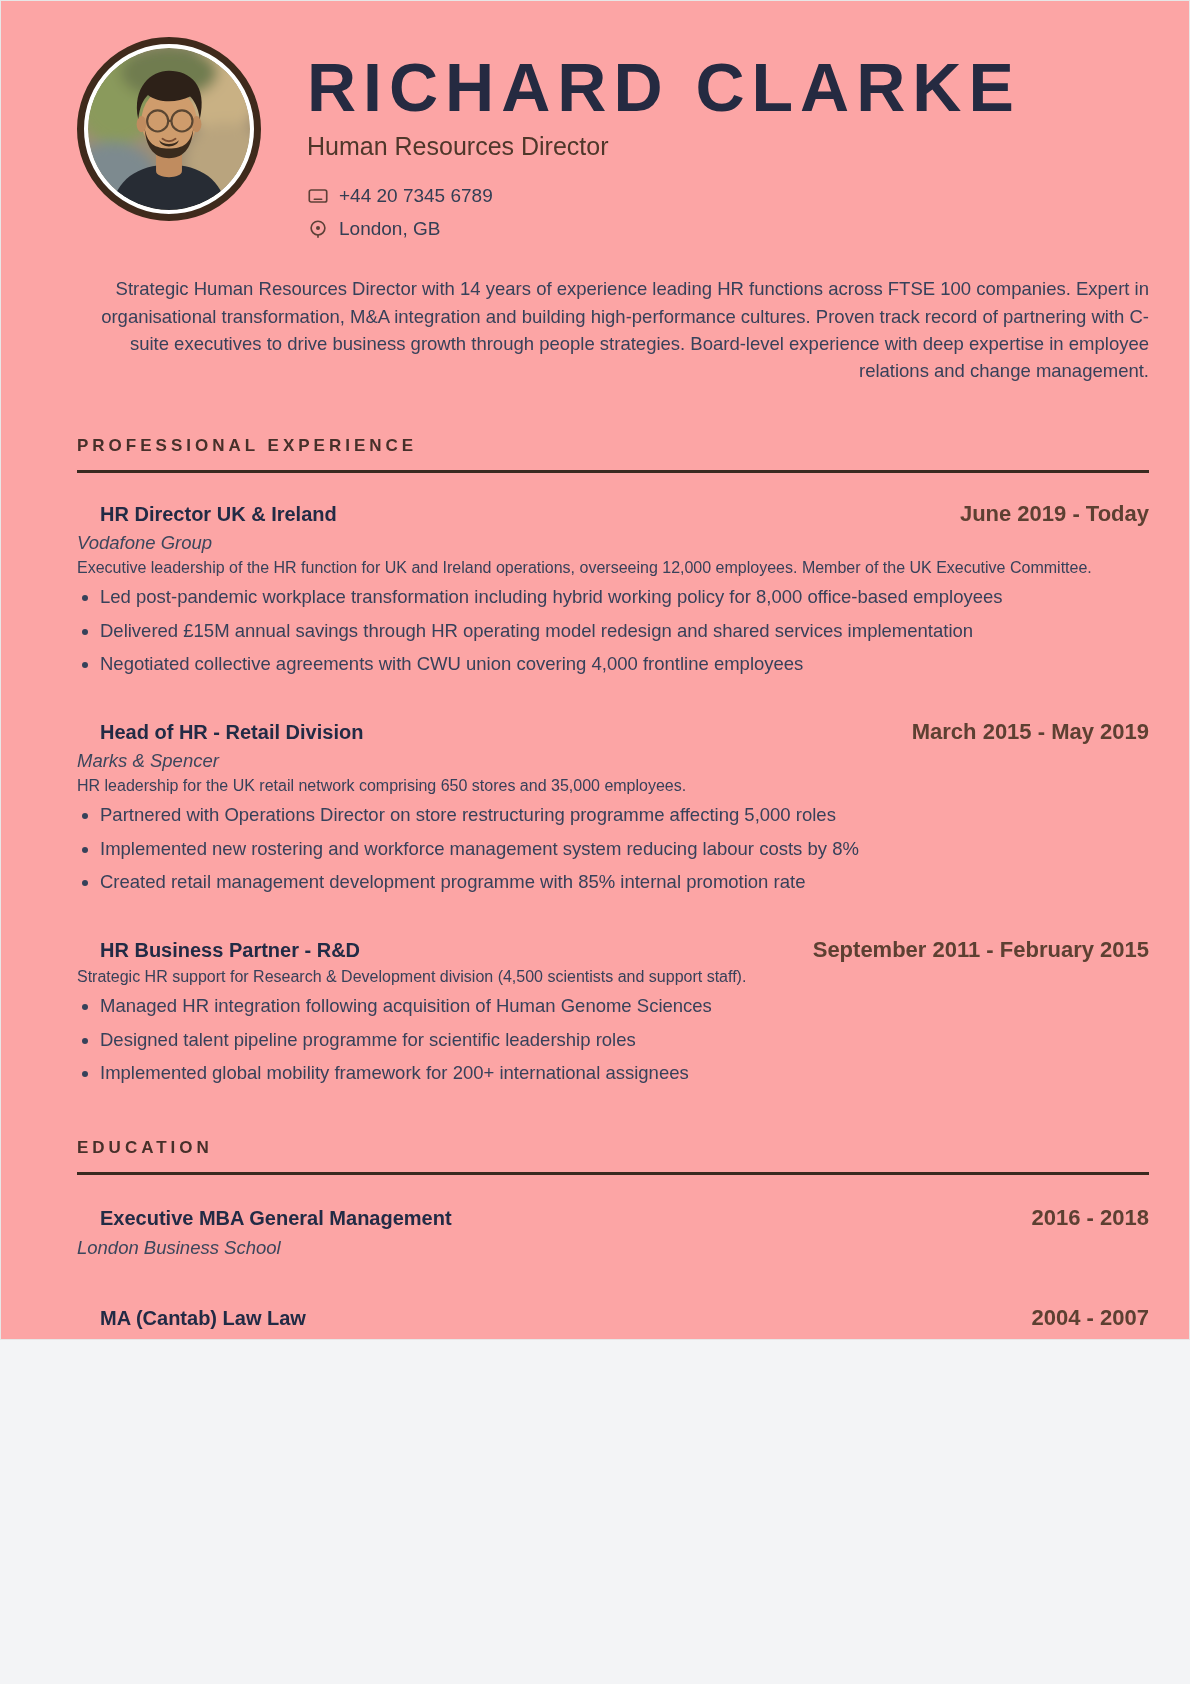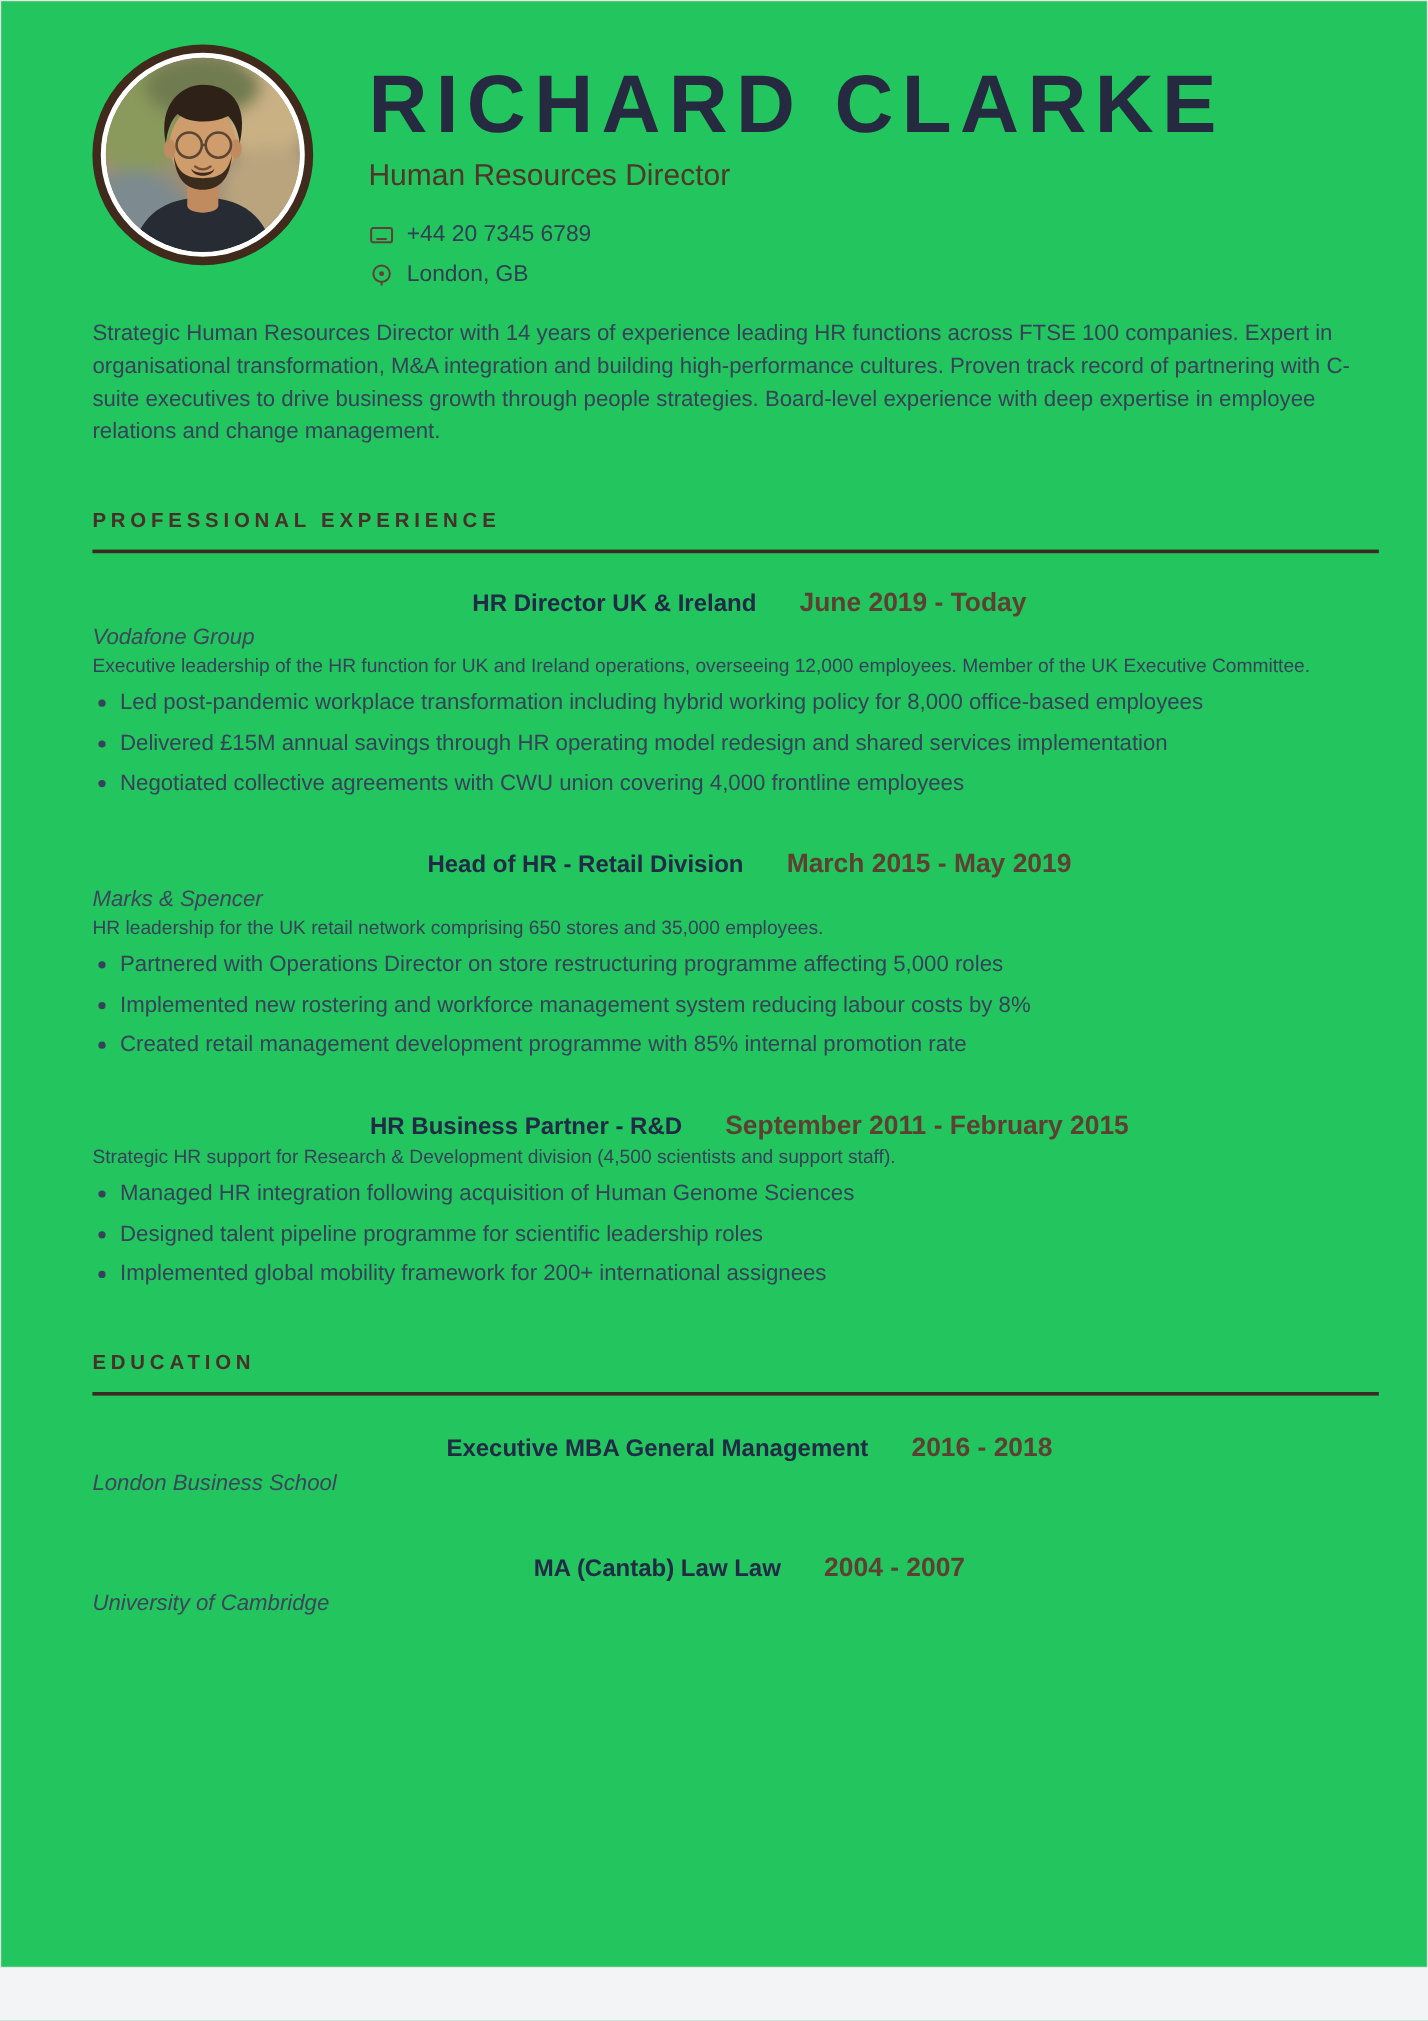--- a/index.html
+++ b/index.html
@@ -1,18 +1,18 @@
 <!DOCTYPE html>
 <html><head>
 <meta charset="utf-8">
 <style>
   html,body{margin:0;padding:0;background:#f3f4f6;}
   .page{
-    width:1190px;height:1640px;box-sizing:border-box;margin:0 auto;
-    background:#22c55e;border:1px solid #e7e7e7;
+    width:1190px;height:1340px;box-sizing:border-box;margin:0 auto;
+    background:#fca5a5;border:1px solid #e7e7e7;
     padding:36px 40px 0 76px;
     font-family:"Liberation Sans", sans-serif;
     color:#37415a;overflow:hidden;position:relative;
   }
 
   
   .header{display:flex;gap:46px;align-items:flex-start;}
   .photo-ring{
     width:162px;height:162px;flex:none;border-radius:50%;
     border:7px solid #3f2a1c;background:#ffffff;padding:4px;
@@ -23,33 +23,33 @@
     margin:0;font-size:68px;line-height:1.02;font-weight:bold;
     letter-spacing:7px;color:#252a41;white-space:nowrap;
   }
   .person-title{font-size:25px;color:#4f372a;margin-top:10px;}
   .contacts{list-style:none;margin:24px 0 0;padding:0;font-size:19px;color:#333e54;}
   .contacts li{display:flex;align-items:center;gap:10px;margin-bottom:11px;}
   .ci{width:22px;height:22px;flex:none;display:block;}
   .ci svg{width:22px;height:22px;display:block;stroke:#5d4037;fill:none;stroke-width:1.8;stroke-linecap:round;stroke-linejoin:round;}
 
   
-  .summary{font-size:18.5px;line-height:1.47;margin:12px 0 0;color:#37415a;}
+  .summary{font-size:18.5px;line-height:1.47;margin:24px 0 0;color:#37415a;text-align:right;}
 
   
   h2{
     font-size:17px;font-weight:bold;letter-spacing:4px;
     color:#47302a;margin:52px 0 0;
   }
   .rule{height:3px;background:#3a2a20;margin-top:14px;border:0;}
 
   
   .job{margin-top:28px;}
   .job + .job{margin-top:42px;}
-  .row-head{display:flex;justify-content:center;align-items:baseline;gap:36px;margin-left:23px;}
+  .row-head{display:flex;justify-content:space-between;align-items:baseline;gap:36px;margin-left:23px;}
   .item-title{font-size:20px;font-weight:bold;color:#222b45;}
   .item-dates{font-size:22px;font-weight:600;color:#5d4032;white-space:nowrap;}
   .company{font-style:italic;font-size:18.5px;color:#3c465c;margin-top:5px;}
   .job-desc{font-size:16px;line-height:1.45;margin-top:2px;color:#37415a;}
   .job ul{margin:5px 0 0;padding-left:23px;}
   .job li{font-size:18.5px;line-height:1.42;margin-bottom:7px;color:#37415a;}
 
   
   .edu{margin-top:30px;}
   .edu + .edu{margin-top:46px;}

